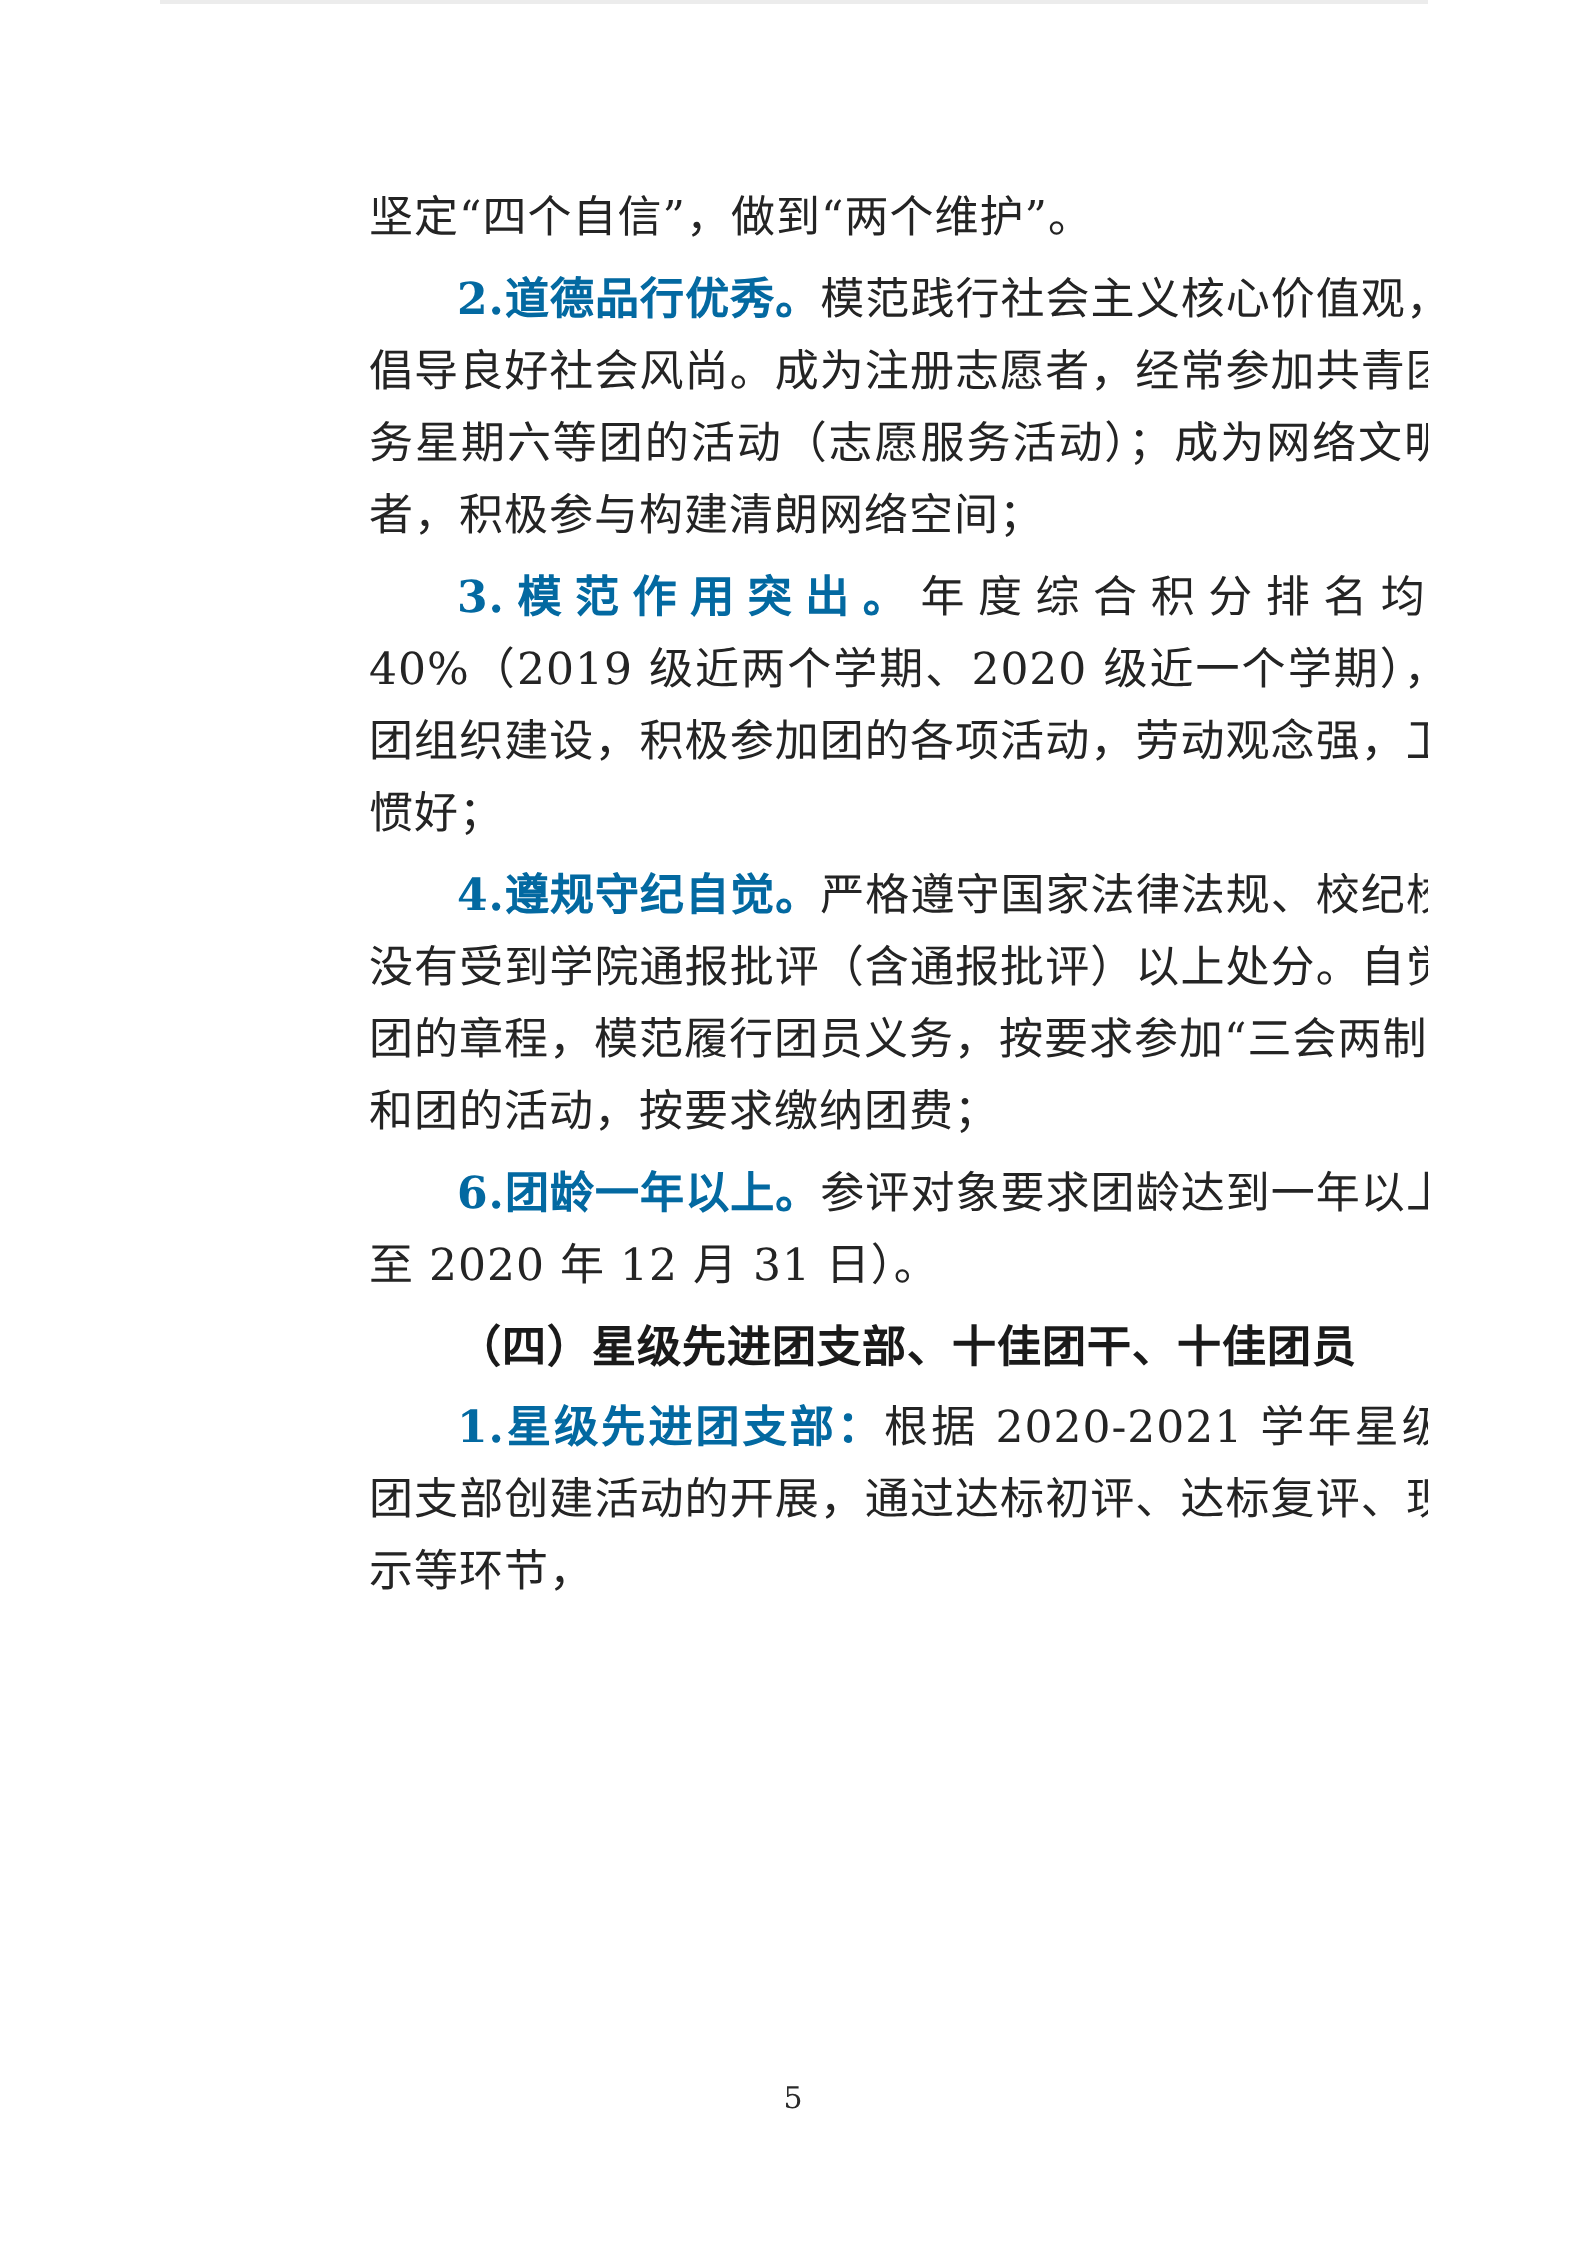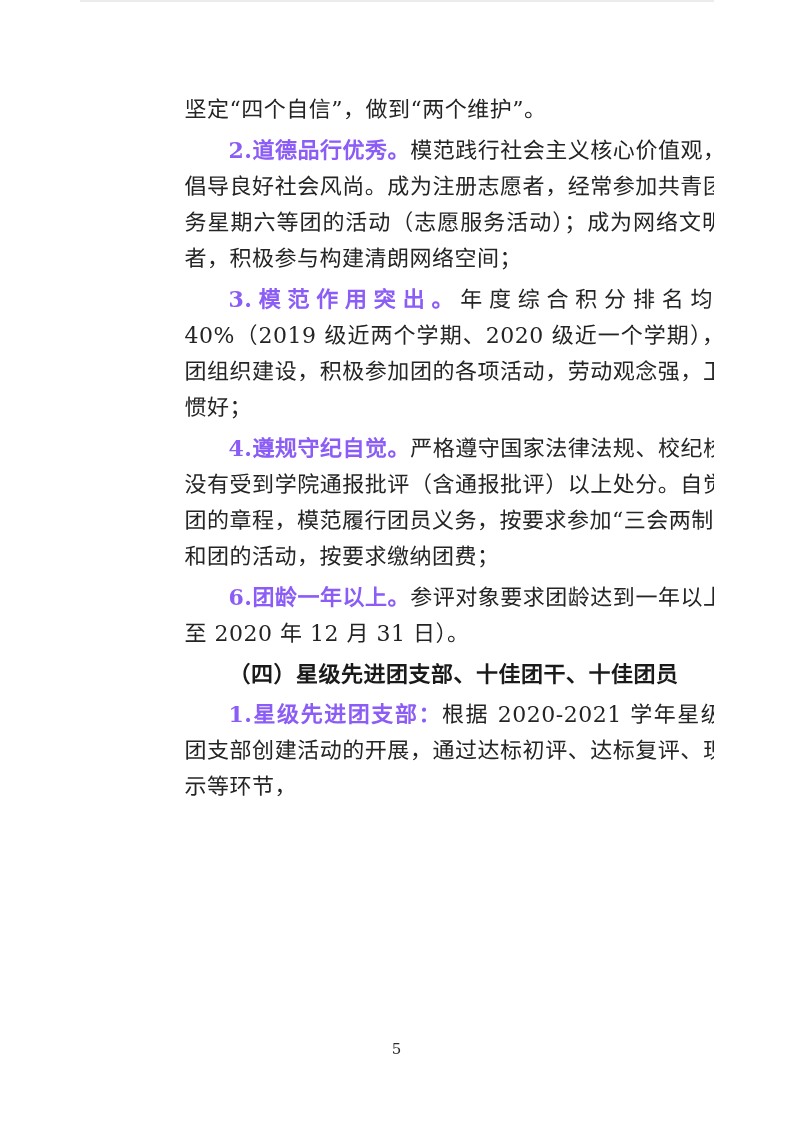--- a/index.html
+++ b/index.html
@@ -34,25 +34,26 @@
     margin: 0 0 4px 0;
   }
   .para.indent {
     text-indent: 44px;
   }
   .para.no-indent {
     text-indent: 0;
   }
   .para .lead {
     font-weight: bold;
-    color: #8b5cf6;
+    color: #0369a1;
   }
   .para.heading {
     font-weight: bold;
     color: #1a1a1a;
+    font-family: Liberation Serif, serif;
   }
   .page-footer {
     position: absolute;
     top: 1036px;
     left: 0;
     right: 0;
     text-align: center;
     font-size: 15px;
     line-height: 22px;
     color: #2a2a2a;

